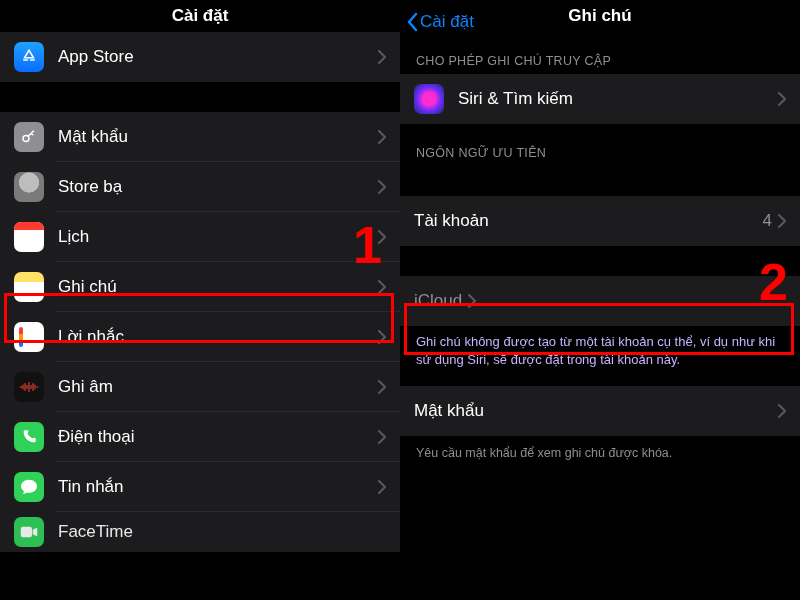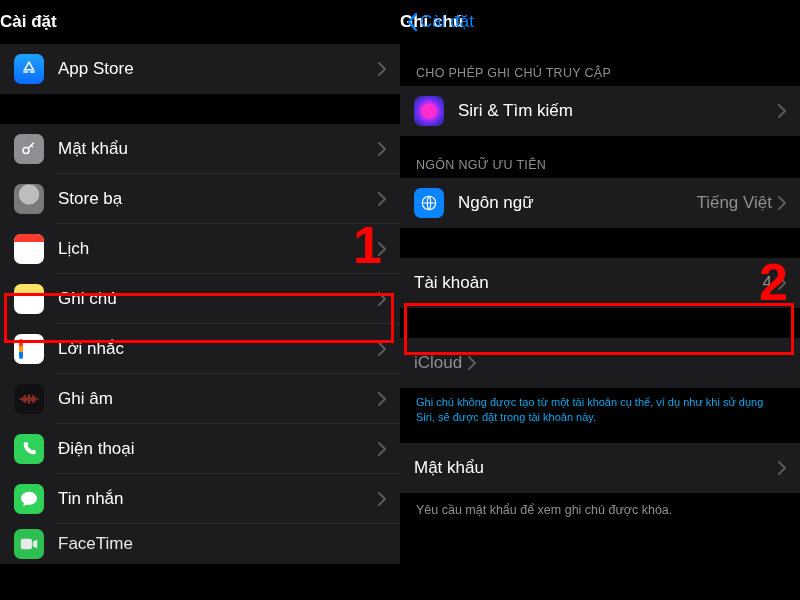--- a/index.html
+++ b/index.html
@@ -19,23 +19,24 @@
   }
   .pane {
     width: 400px;
     height: 600px;
     background: #000;
     position: relative;
     overflow: hidden;
   }
   
   .header {
-    height: 44px;
+    height: 32px;
     display: flex;
     align-items: center;
+    justify-content: center;
     position: relative;
     background: #000;
   }
   .header-title {
     color: #fff;
     font-size: 17px;
     font-weight: 600;
   }
   .back {
     position: absolute;
@@ -108,22 +109,22 @@
     white-space: nowrap;
   }
   .chev {
     color: #5a5a5e;
     flex-shrink: 0;
   }
   .chev svg { display: block; }
   .spacer-sm { height: 18px; }
   .spacer-md { height: 30px; }
   .footer-note {
-    color: #0ea5e9;
-    font-size: 11px;
+    color: #c4b5fd;
+    font-size: 13px;
     line-height: 1.35;
     padding: 7px 16px 0 16px;
   }
   
   .hl {
     position: absolute;
     border: 3px solid #ff0000;
     pointer-events: none;
   }
   .num {
@@ -325,37 +326,20 @@
         <div class="label">Siri &amp; Tìm kiếm</div>
         <span class="chev">
             <svg width="8" height="14" viewBox="0 0 8 14">
               <path d="M1 1l6 6-6 6" stroke="#5a5a5e" stroke-width="2" fill="none" stroke-linecap="round"></path>
             </svg>
           </span>
       </div>
     </div>
 
     <div class="section-label">NGÔN NGỮ ƯU TIÊN</div>
-    <div class="group">
-      <div class="row">
-        <div class="icon ic-lang">
-          <svg width="18" height="18" viewBox="0 0 24 24" fill="none" stroke="#fff" stroke-width="1.6">
-              <circle cx="12" cy="12" r="9"></circle>
-              <path d="M3 12h18M12 3c3 3 3 15 0 18M12 3c-3 3-3 15 0 18"></path>
-            </svg>
-        </div>
-        <div class="label">Ngôn ngữ</div>
-        <div class="value">Tiếng Việt</div>
-        <span class="chev">
-            <svg width="8" height="14" viewBox="0 0 8 14">
-              <path d="M1 1l6 6-6 6" stroke="#5a5a5e" stroke-width="2" fill="none" stroke-linecap="round"></path>
-            </svg>
-          </span>
-      </div>
-    </div>
 
     <div class="spacer-md"></div>
 
     <div class="group">
       <div class="row noicon">
         <div class="label">Tài khoản</div>
         <div class="value">4</div>
         <span class="chev">
             <svg width="8" height="14" viewBox="0 0 8 14">
               <path d="M1 1l6 6-6 6" stroke="#5a5a5e" stroke-width="2" fill="none" stroke-linecap="round"></path>

